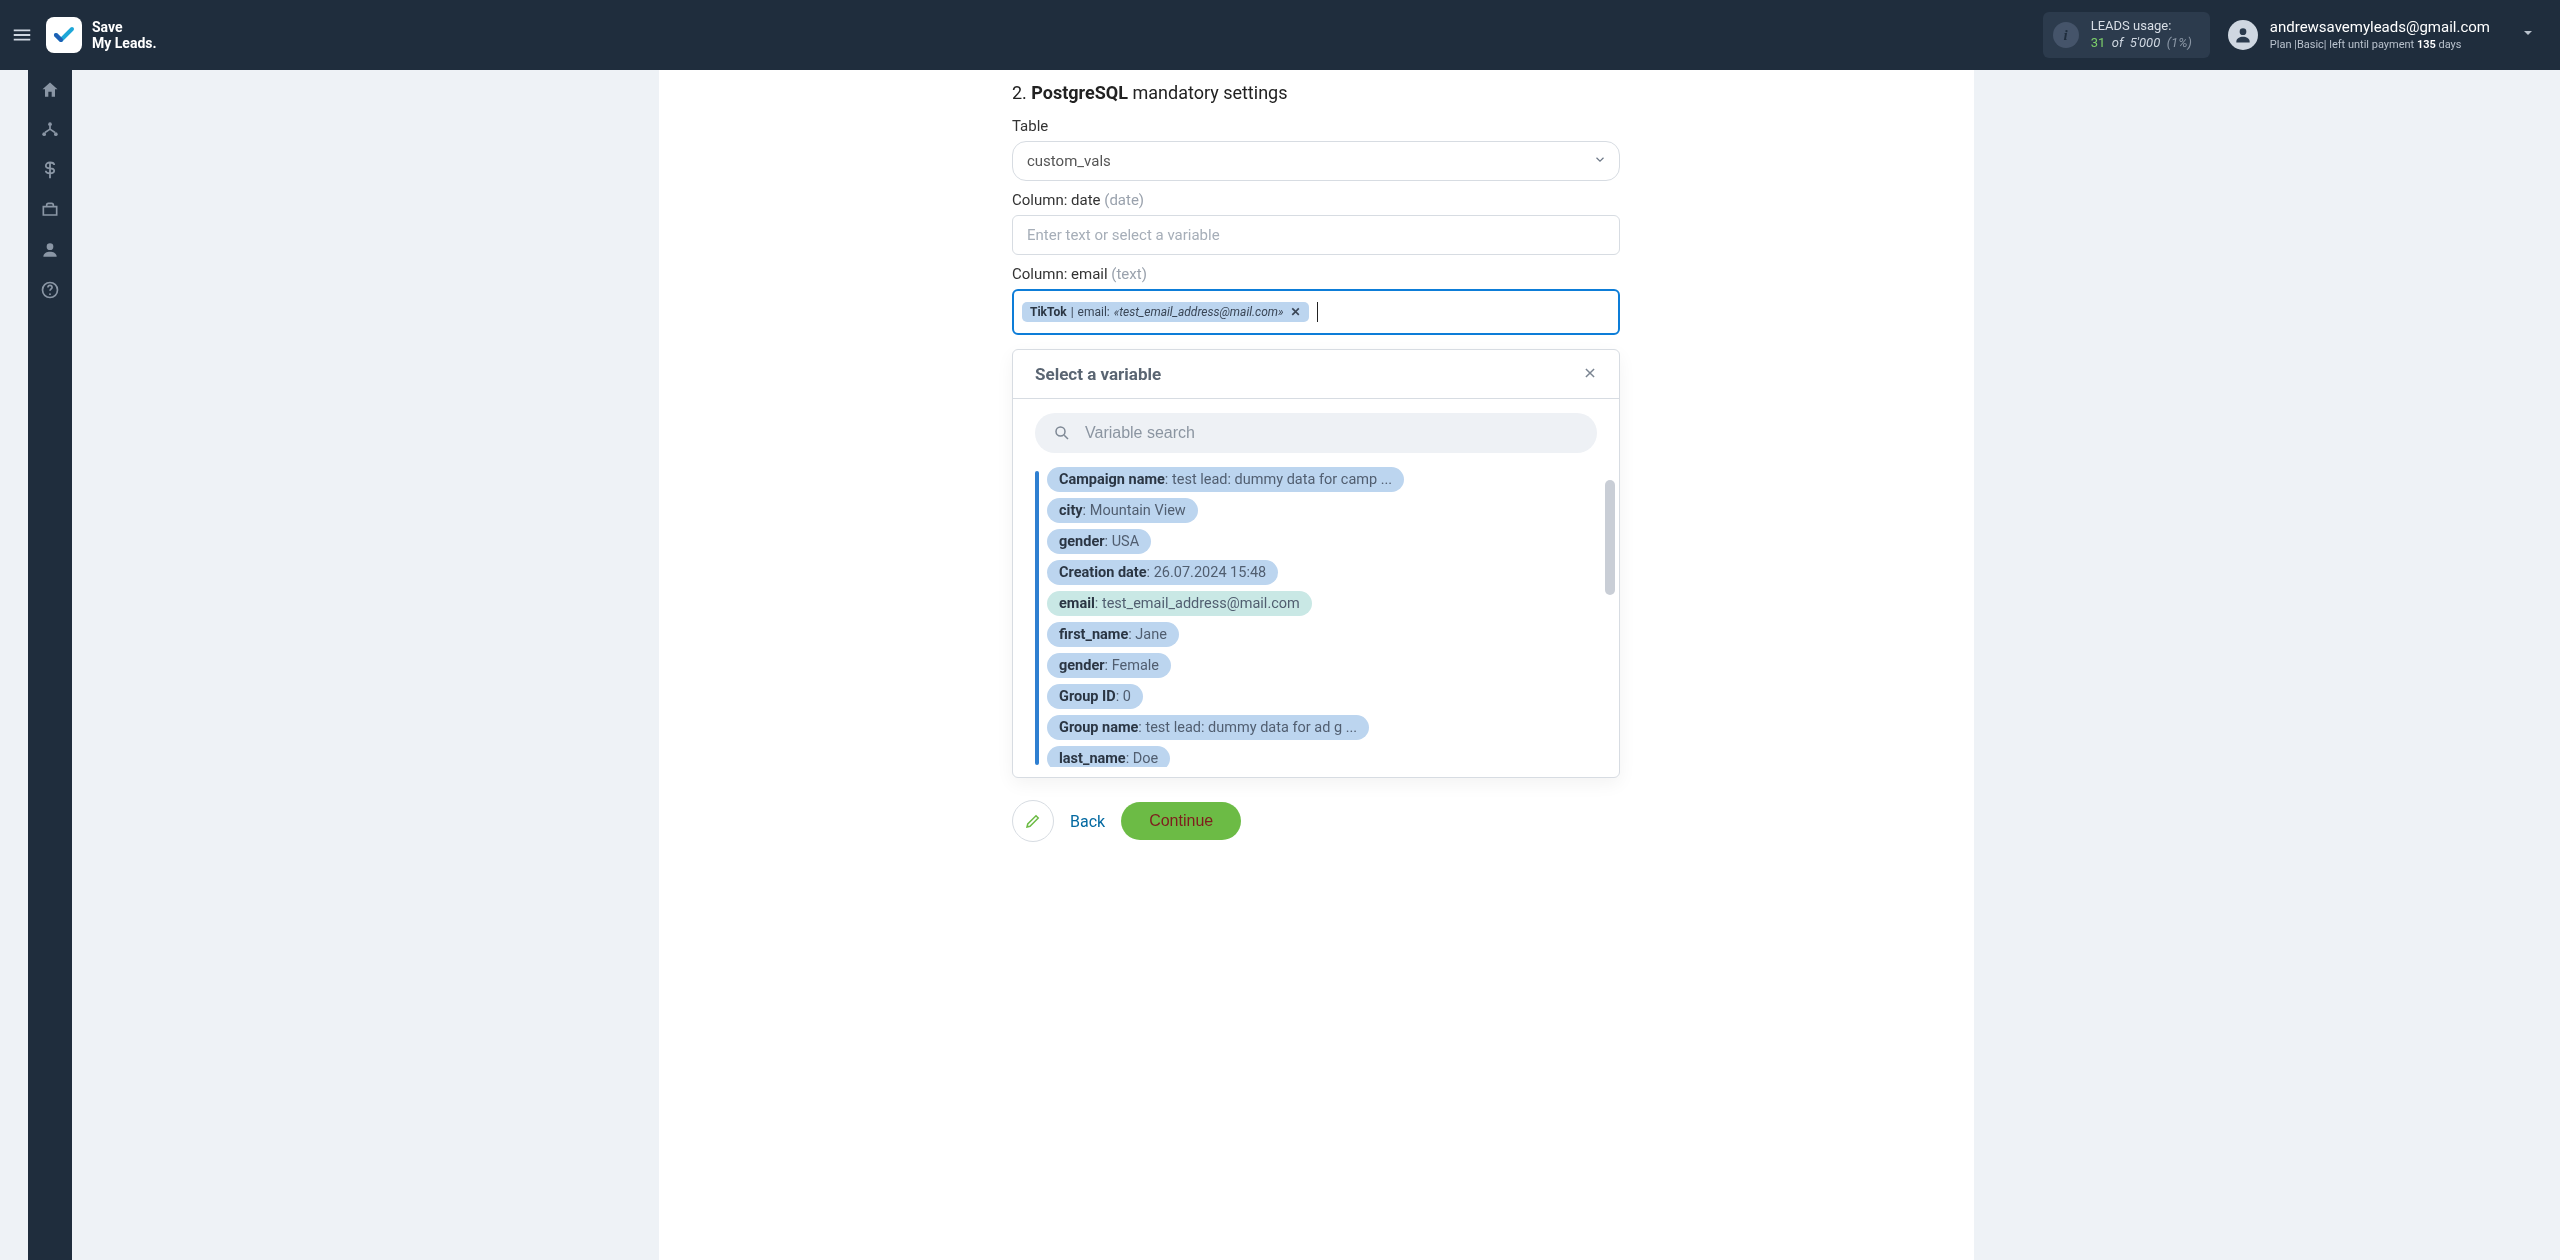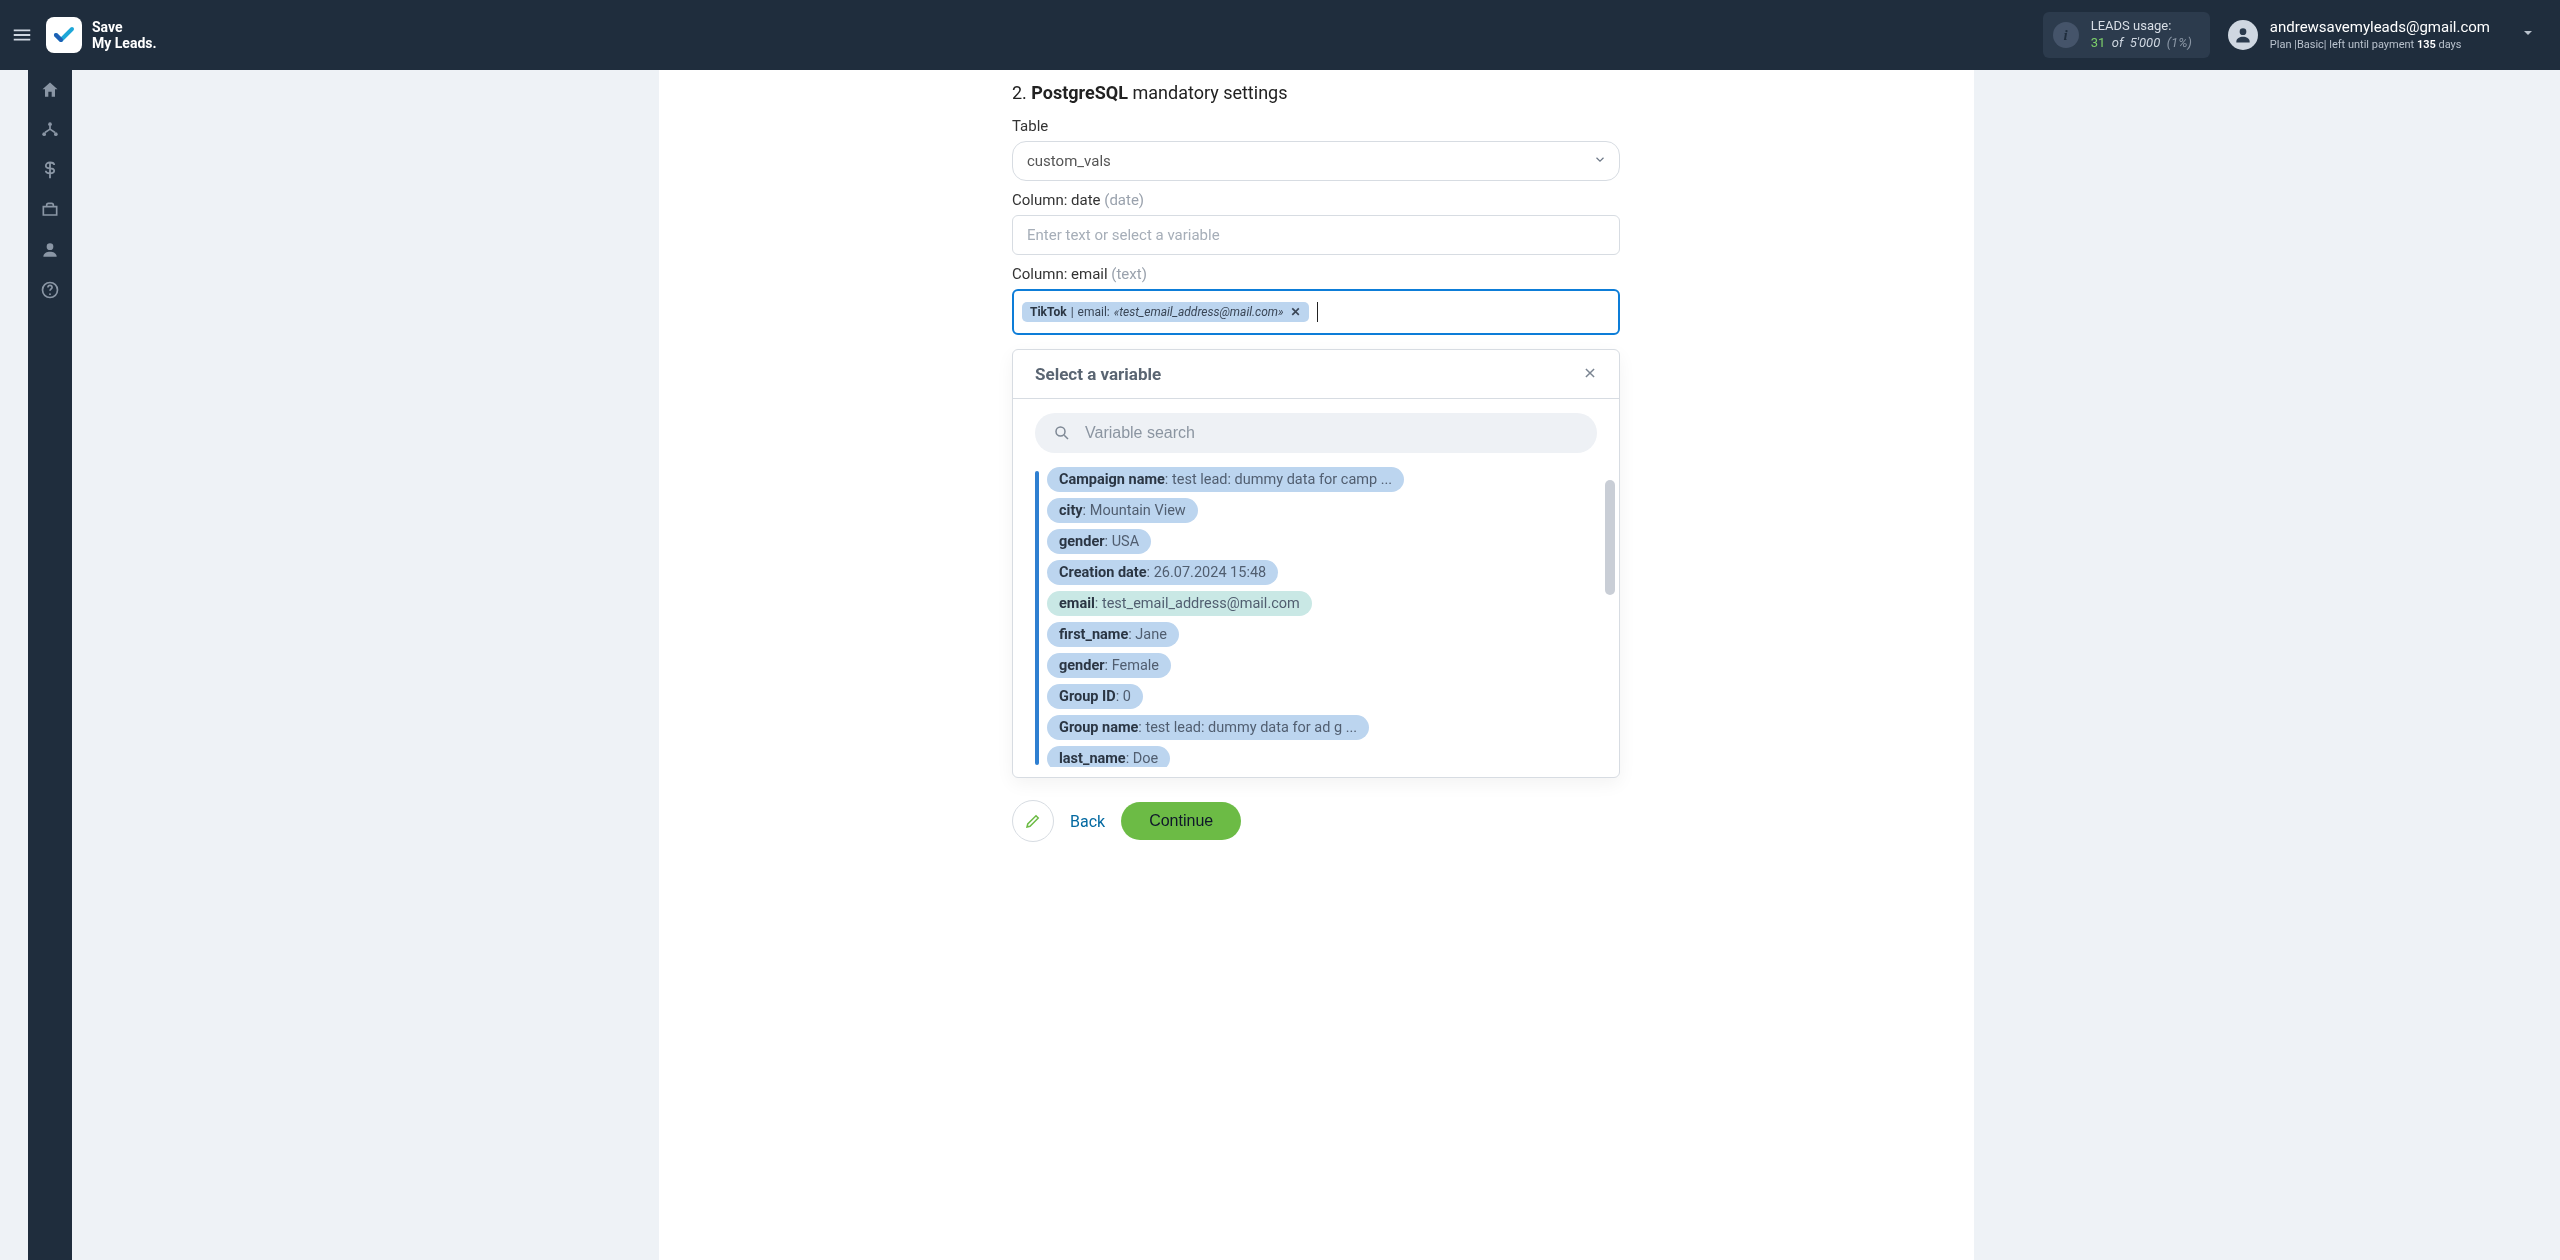--- a/index.html
+++ b/index.html
@@ -94,21 +94,21 @@
   .pill.hilite{background:var(--pill-hilite);}
   .pill .k{font-weight:700;color:#2b3644;}
   .pill .v{color:#515e70;}
 
   .var-scroll{position:absolute;right:4px;top:130px;width:10px;height:115px;background:#c9ced6;border-radius:5px;}
 
   .footer-row{display:flex;align-items:center;gap:16px;margin-top:22px;}
   .icon-btn{width:40px;height:40px;border-radius:50%;border:1px solid var(--border);display:flex;align-items:center;justify-content:center;cursor:pointer;background:#fff;}
   .icon-btn svg{width:18px;height:18px;fill:none;stroke:#6cbb45;stroke-width:2;}
   .back-link{color:#0369a1;font-size:16px;cursor:pointer;}
-  .continue-btn{background:var(--green);color:#0f172a;border:none;border-radius:22px;padding:10px 28px;font-size:16px;cursor:pointer;}
+  .continue-btn{background:var(--green);color:#7f1d1d;border:none;border-radius:22px;padding:10px 28px;font-size:16px;cursor:pointer;}
 </style>
 </head>
 <body>
 
 <div class="topbar">
   <div class="hamburger">
     <svg viewBox="0 0 24 24">
         <path d="M3 6h18v2H3zM3 11h18v2H3zM3 16h18v2H3z"></path>
       </svg>
   </div>

